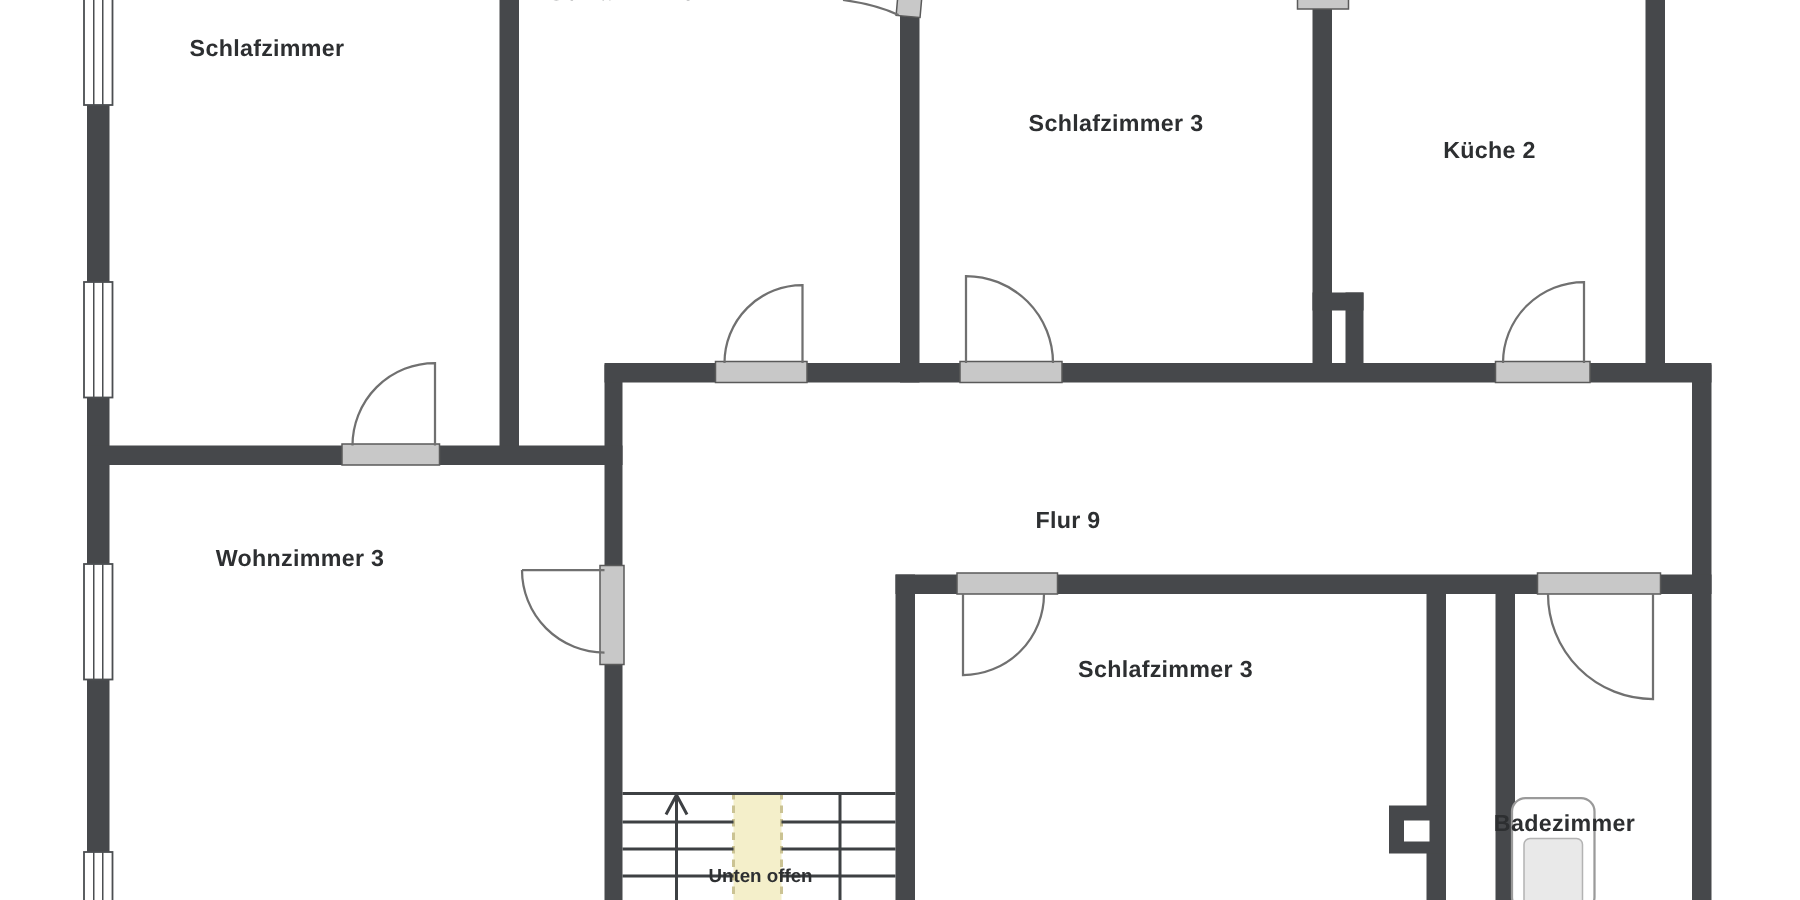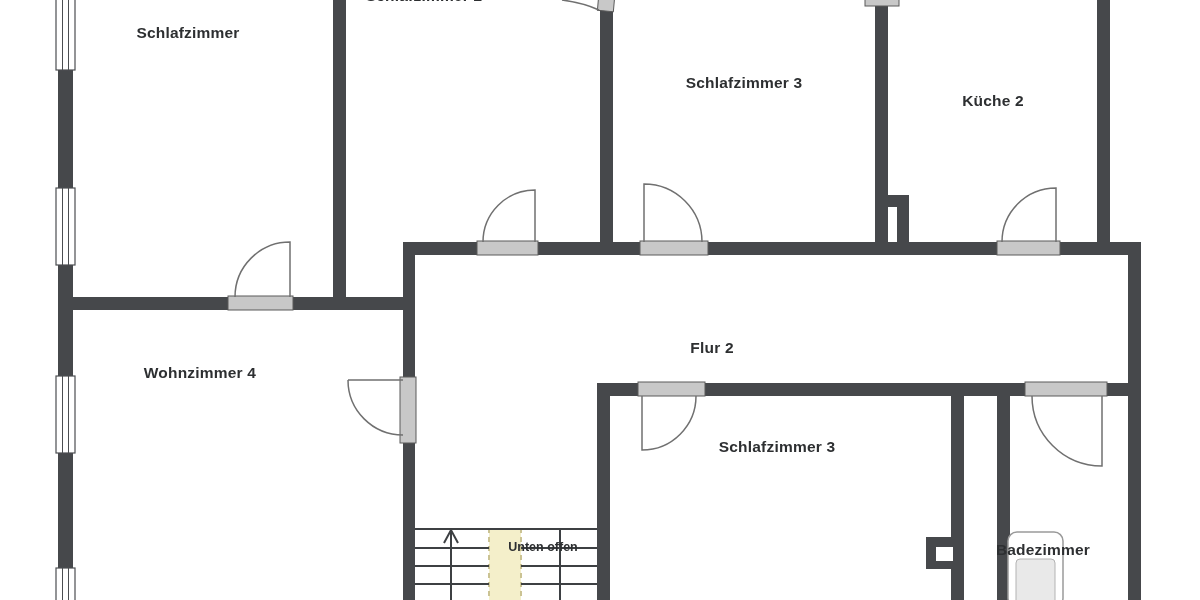--- a/index.html
+++ b/index.html
@@ -162,22 +162,22 @@
       <path class="stair-line" d="M521,548 L597,548 M521,566 L597,566 M521,584 L597,584"></path>
       <path class="stair-line" d="M560,529 L560,600"></path>
     </g>
 
     <g>
       <rect class="tub-outer" x="1008" y="532" width="55" height="75" rx="9"></rect>
       <rect class="tub-inner" x="1016" y="559" width="39" height="48" rx="4"></rect>
     </g>
   </svg>
 
-  <div class="room-label" style="left:188px;top:33px;">Schlafzimmer</div>
+  <div class="room-label" style="left:178px;top:33px;">Schlafzimmer</div>
   <div class="room-label" style="left:424px;top:-4px;">Schlafzimmer 2</div>
   <div class="room-label" style="left:744px;top:83px;">Schlafzimmer 3</div>
   <div class="room-label" style="left:993px;top:101px;">Küche 2</div>
-  <div class="room-label" style="left:200px;top:373px;">Wohnzimmer 4</div>
-  <div class="room-label" style="left:712px;top:348px;">Flur 2</div>
+  <div class="room-label" style="left:200px;top:373px;">Wohnzimmer 3</div>
+  <div class="room-label" style="left:712px;top:348px;">Flur 9</div>
   <div class="room-label" style="left:777px;top:447px;">Schlafzimmer 3</div>
   <div class="room-label" style="left:1043px;top:550px;">Badezimmer</div>
-  <div class="room-label small-label" style="left:507px;top:547px;margin-left:36px;">Unten offen</div>
+  <div class="room-label small-label" style="left:507px;top:584px;">Unten offen</div>
 </div>
 
 </body></html>

